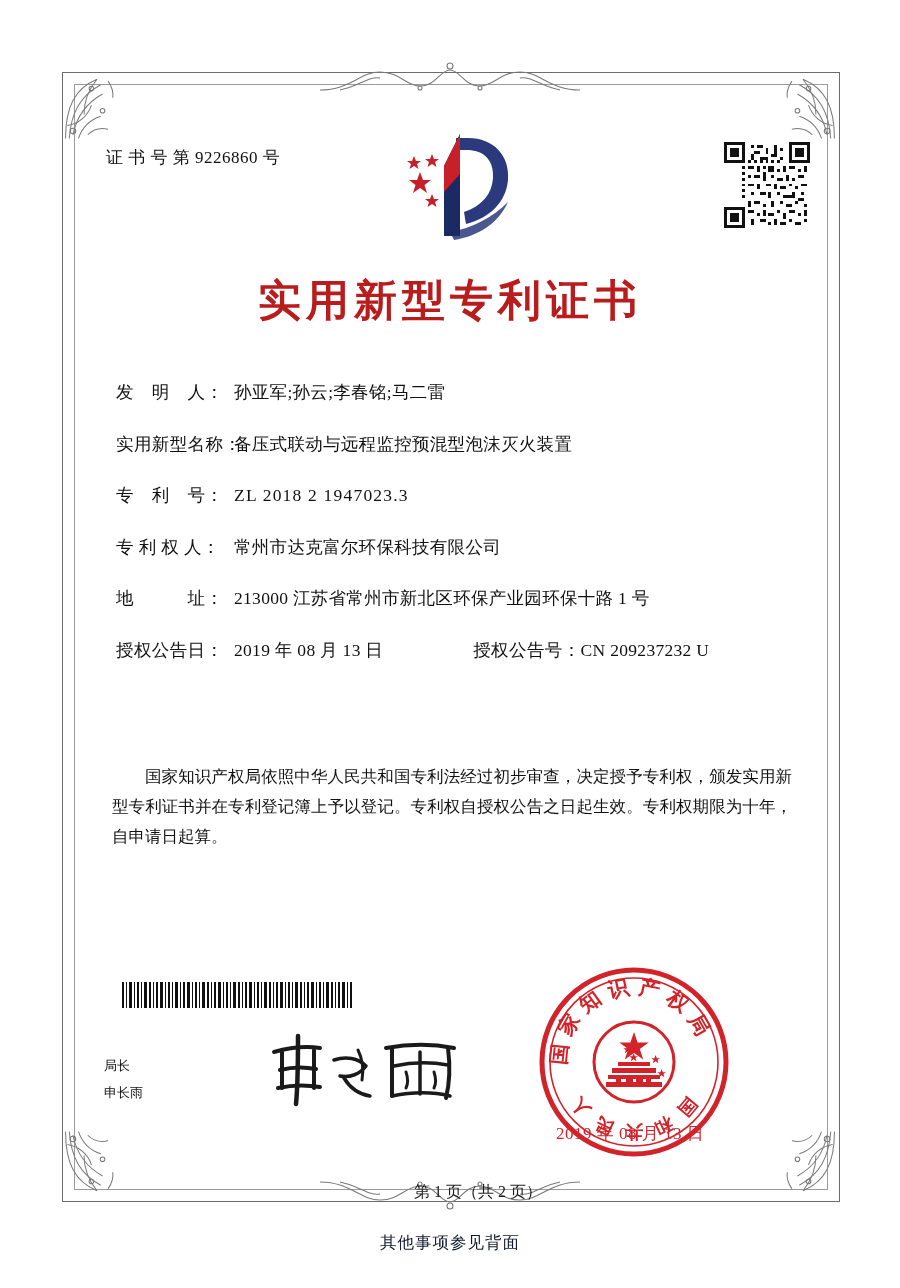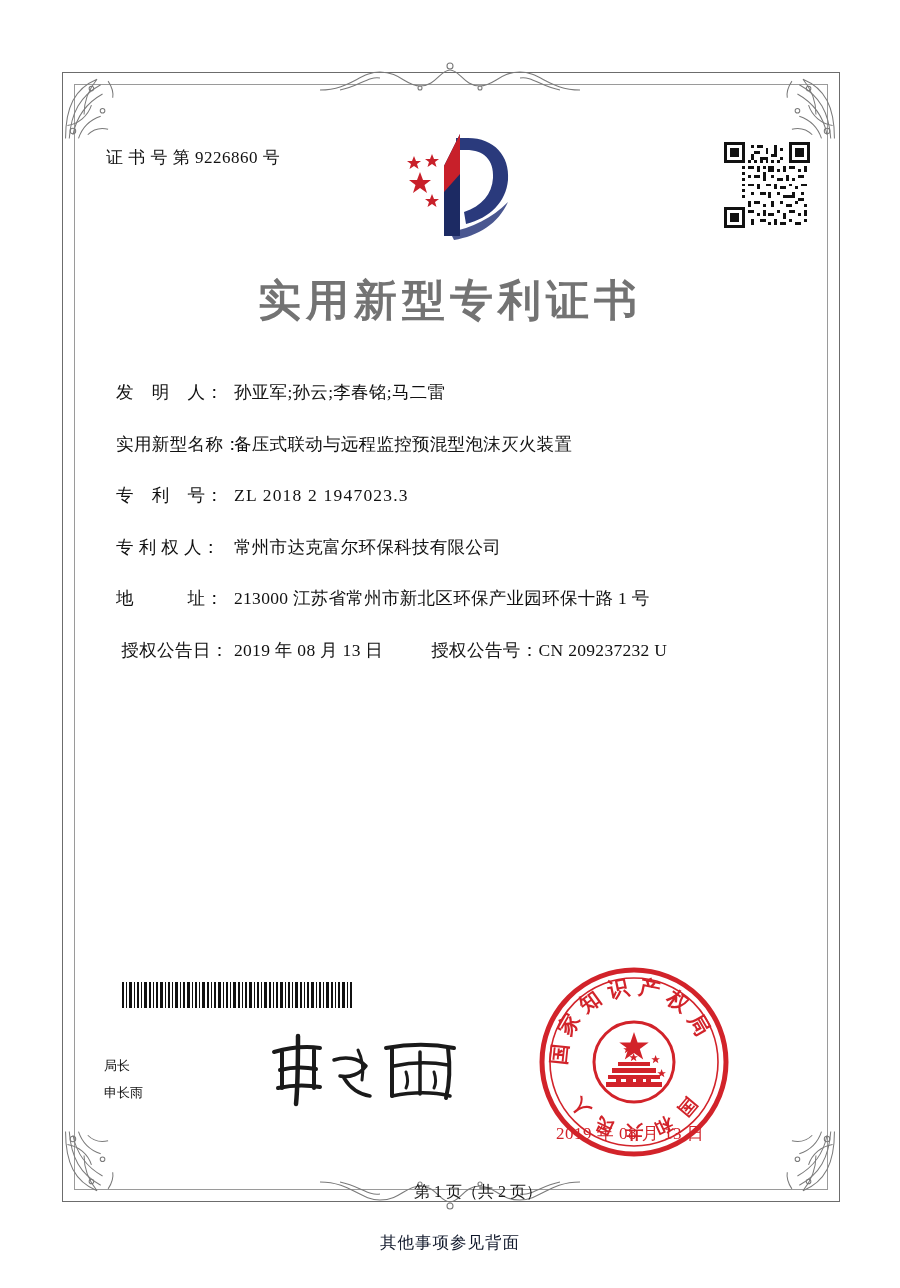--- a/index.html
+++ b/index.html
@@ -96,21 +96,21 @@
   .title {
     position: absolute;
     left: 0;
     top: 272px;
     width: 900px;
     text-align: center;
     font-size: 43px;
     font-weight: bold;
     letter-spacing: 5px;
     font-family: "DejaVu Serif", "Liberation Serif", serif;
-    color: #737373;
+    color: #b91c1c;
   }
 
   
   .fields {
     position: absolute;
     left: 116px;
     top: 380px;
     width: 700px;
     font-size: 17.5px;
   }
@@ -121,26 +121,26 @@
     white-space: nowrap;
   }
   .f-label {
     width: 118px;
     flex: 0 0 118px;
     letter-spacing: 0.4px;
   }
   .f-value {
     letter-spacing: 0.3px;
   }
-  .f-row.last { margin-bottom: 0; text-align: center; }
+  .f-row.last { margin-bottom: 0; }
   .f-value.mono-ish {
     letter-spacing: 1.2px;
   }
   .pub-no-label {
-    margin-left: 48px;
+    margin-left: 90px;
     letter-spacing: 0.4px;
   }
 
   
   .paras {
     position: absolute;
     left: 112px;
     top: 762px;
     width: 680px;
     font-size: 16.5px;
@@ -486,20 +486,21 @@
     </div>
     <div class="f-row last">
       <span class="f-label">授权公告日：</span>
       <span class="f-value">2019 年 08 月 13 日</span>
       <span class="pub-no-label">授权公告号：</span>
       <span class="f-value">CN 209237232 U</span>
     </div>
   </div>
 
   <div class="paras">
+    <p>国家知识产权局依照中华人民共和国专利法经过初步审查，决定授予专利权，颁发实用新型专利证书并在专利登记簿上予以登记。专利权自授权公告之日起生效。专利权期限为十年，自申请日起算。</p>
   </div>
 
   <div class="barcode">
     <svg viewBox="0 0 232 26" shape-rendering="crispEdges">
       <rect width="232" height="26" fill="#ffffff" opacity="0"></rect>
       <g fill="#111111">
         <rect x="0" y="0" width="2" height="26"></rect>
           <rect x="4" y="0" width="1" height="26"></rect>
         <rect x="7" y="0" width="3" height="26"></rect>
           <rect x="12" y="0" width="1" height="26"></rect>

